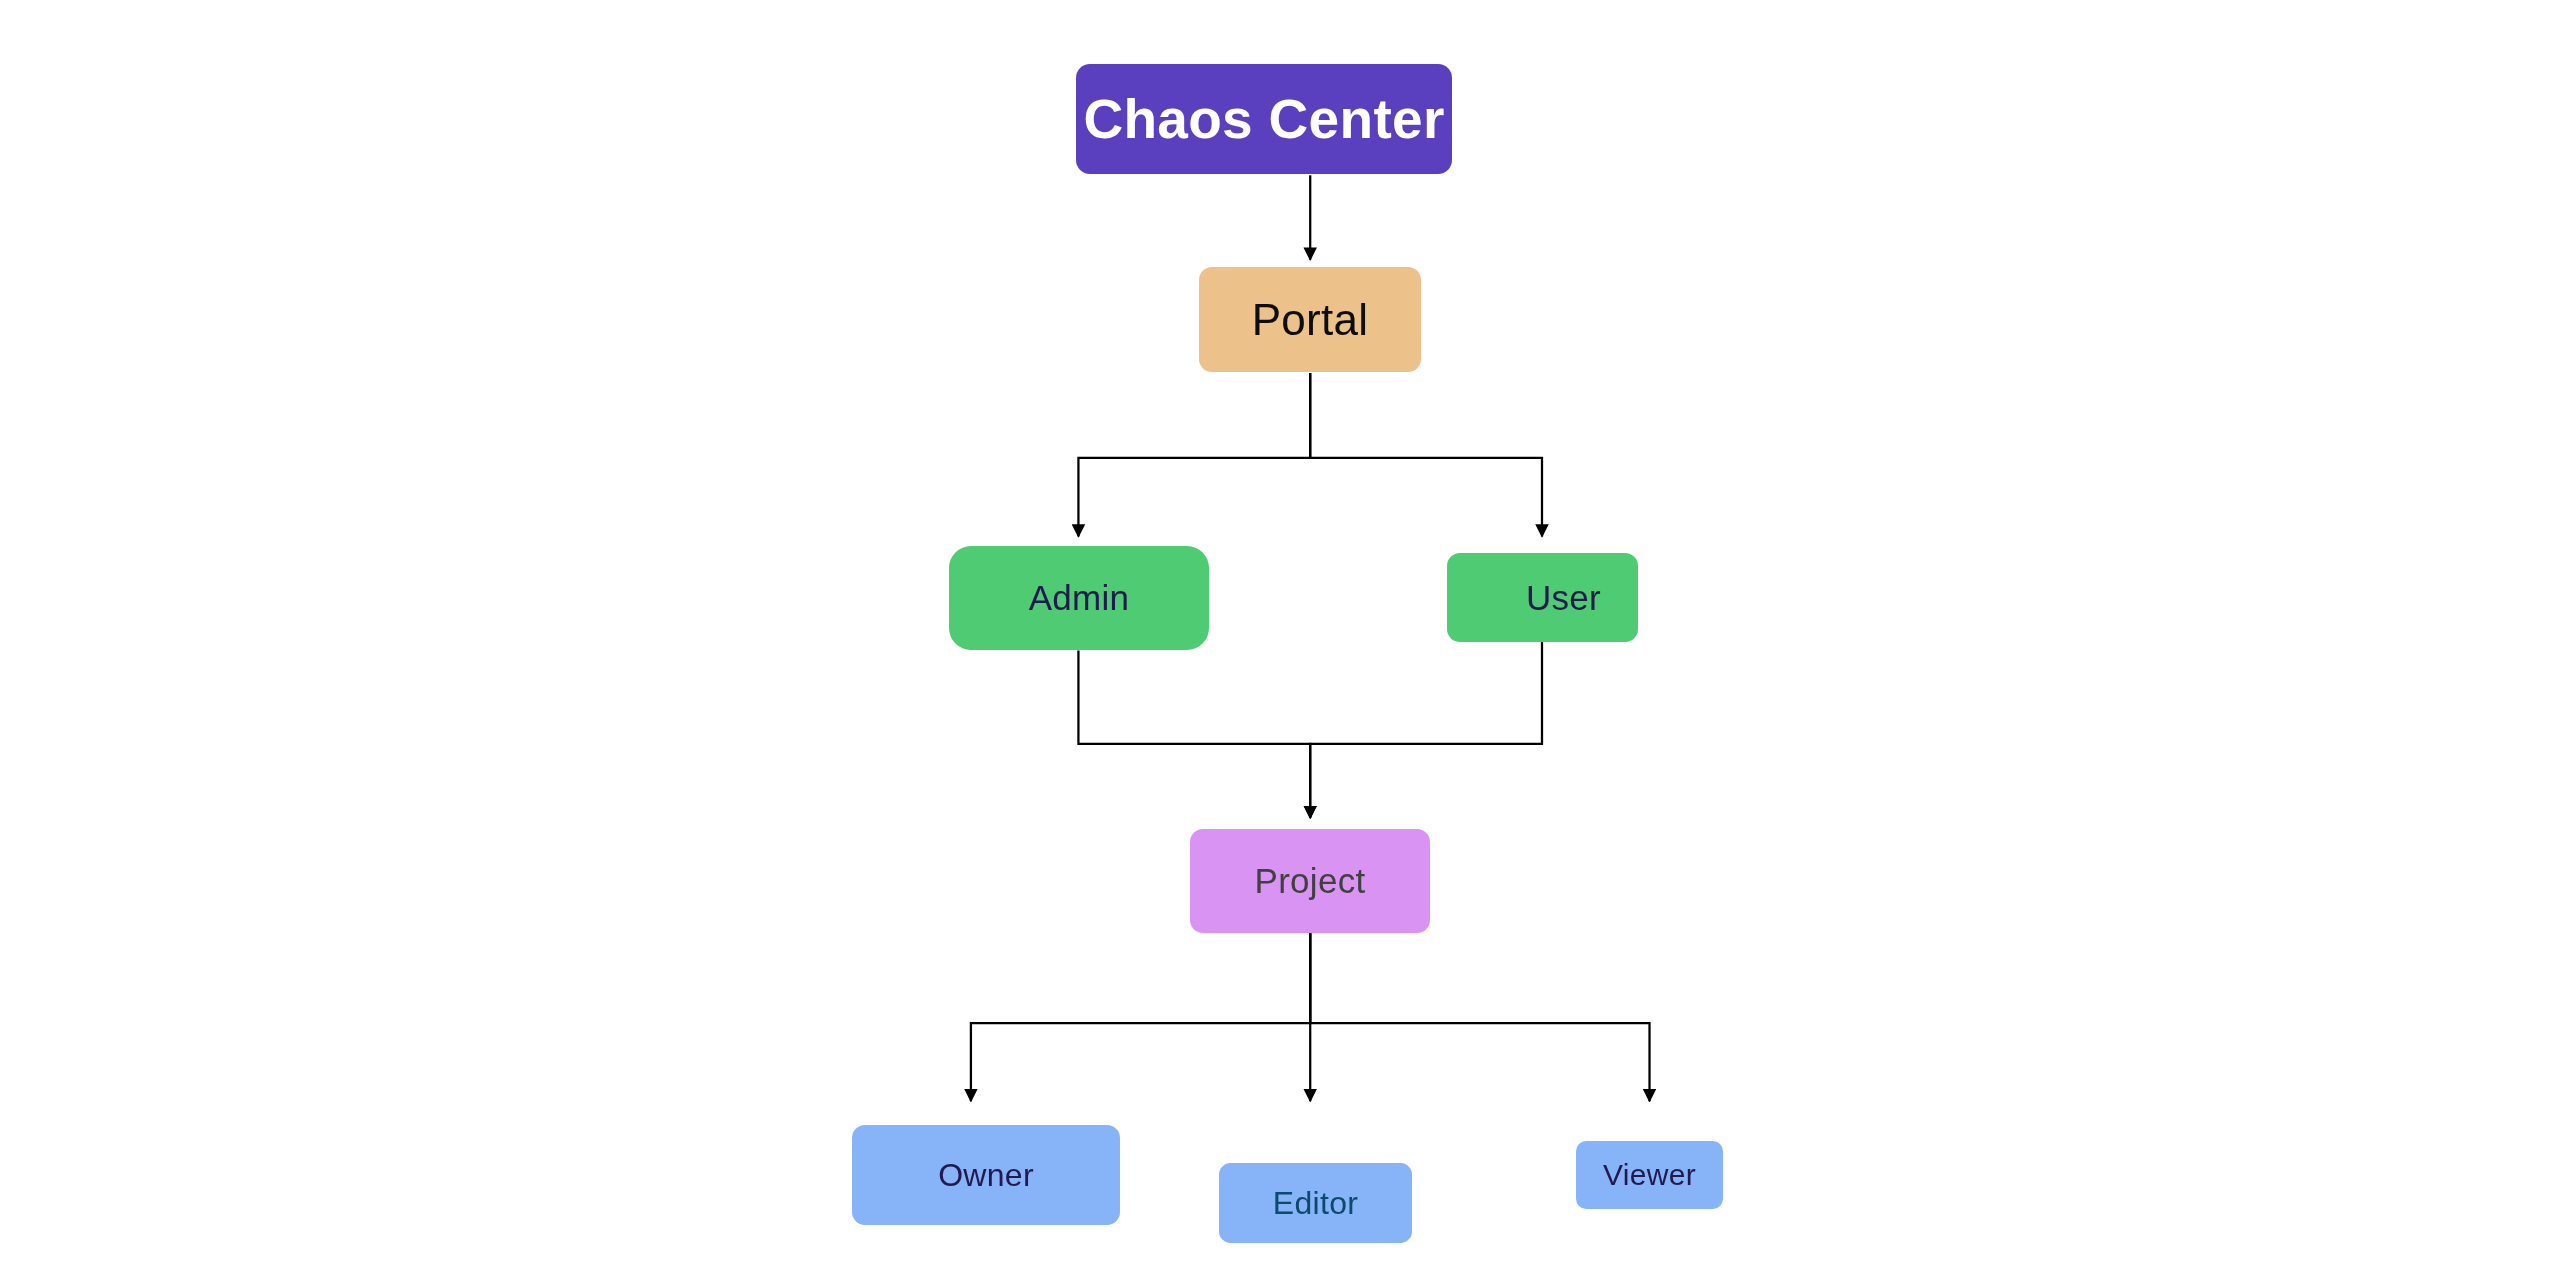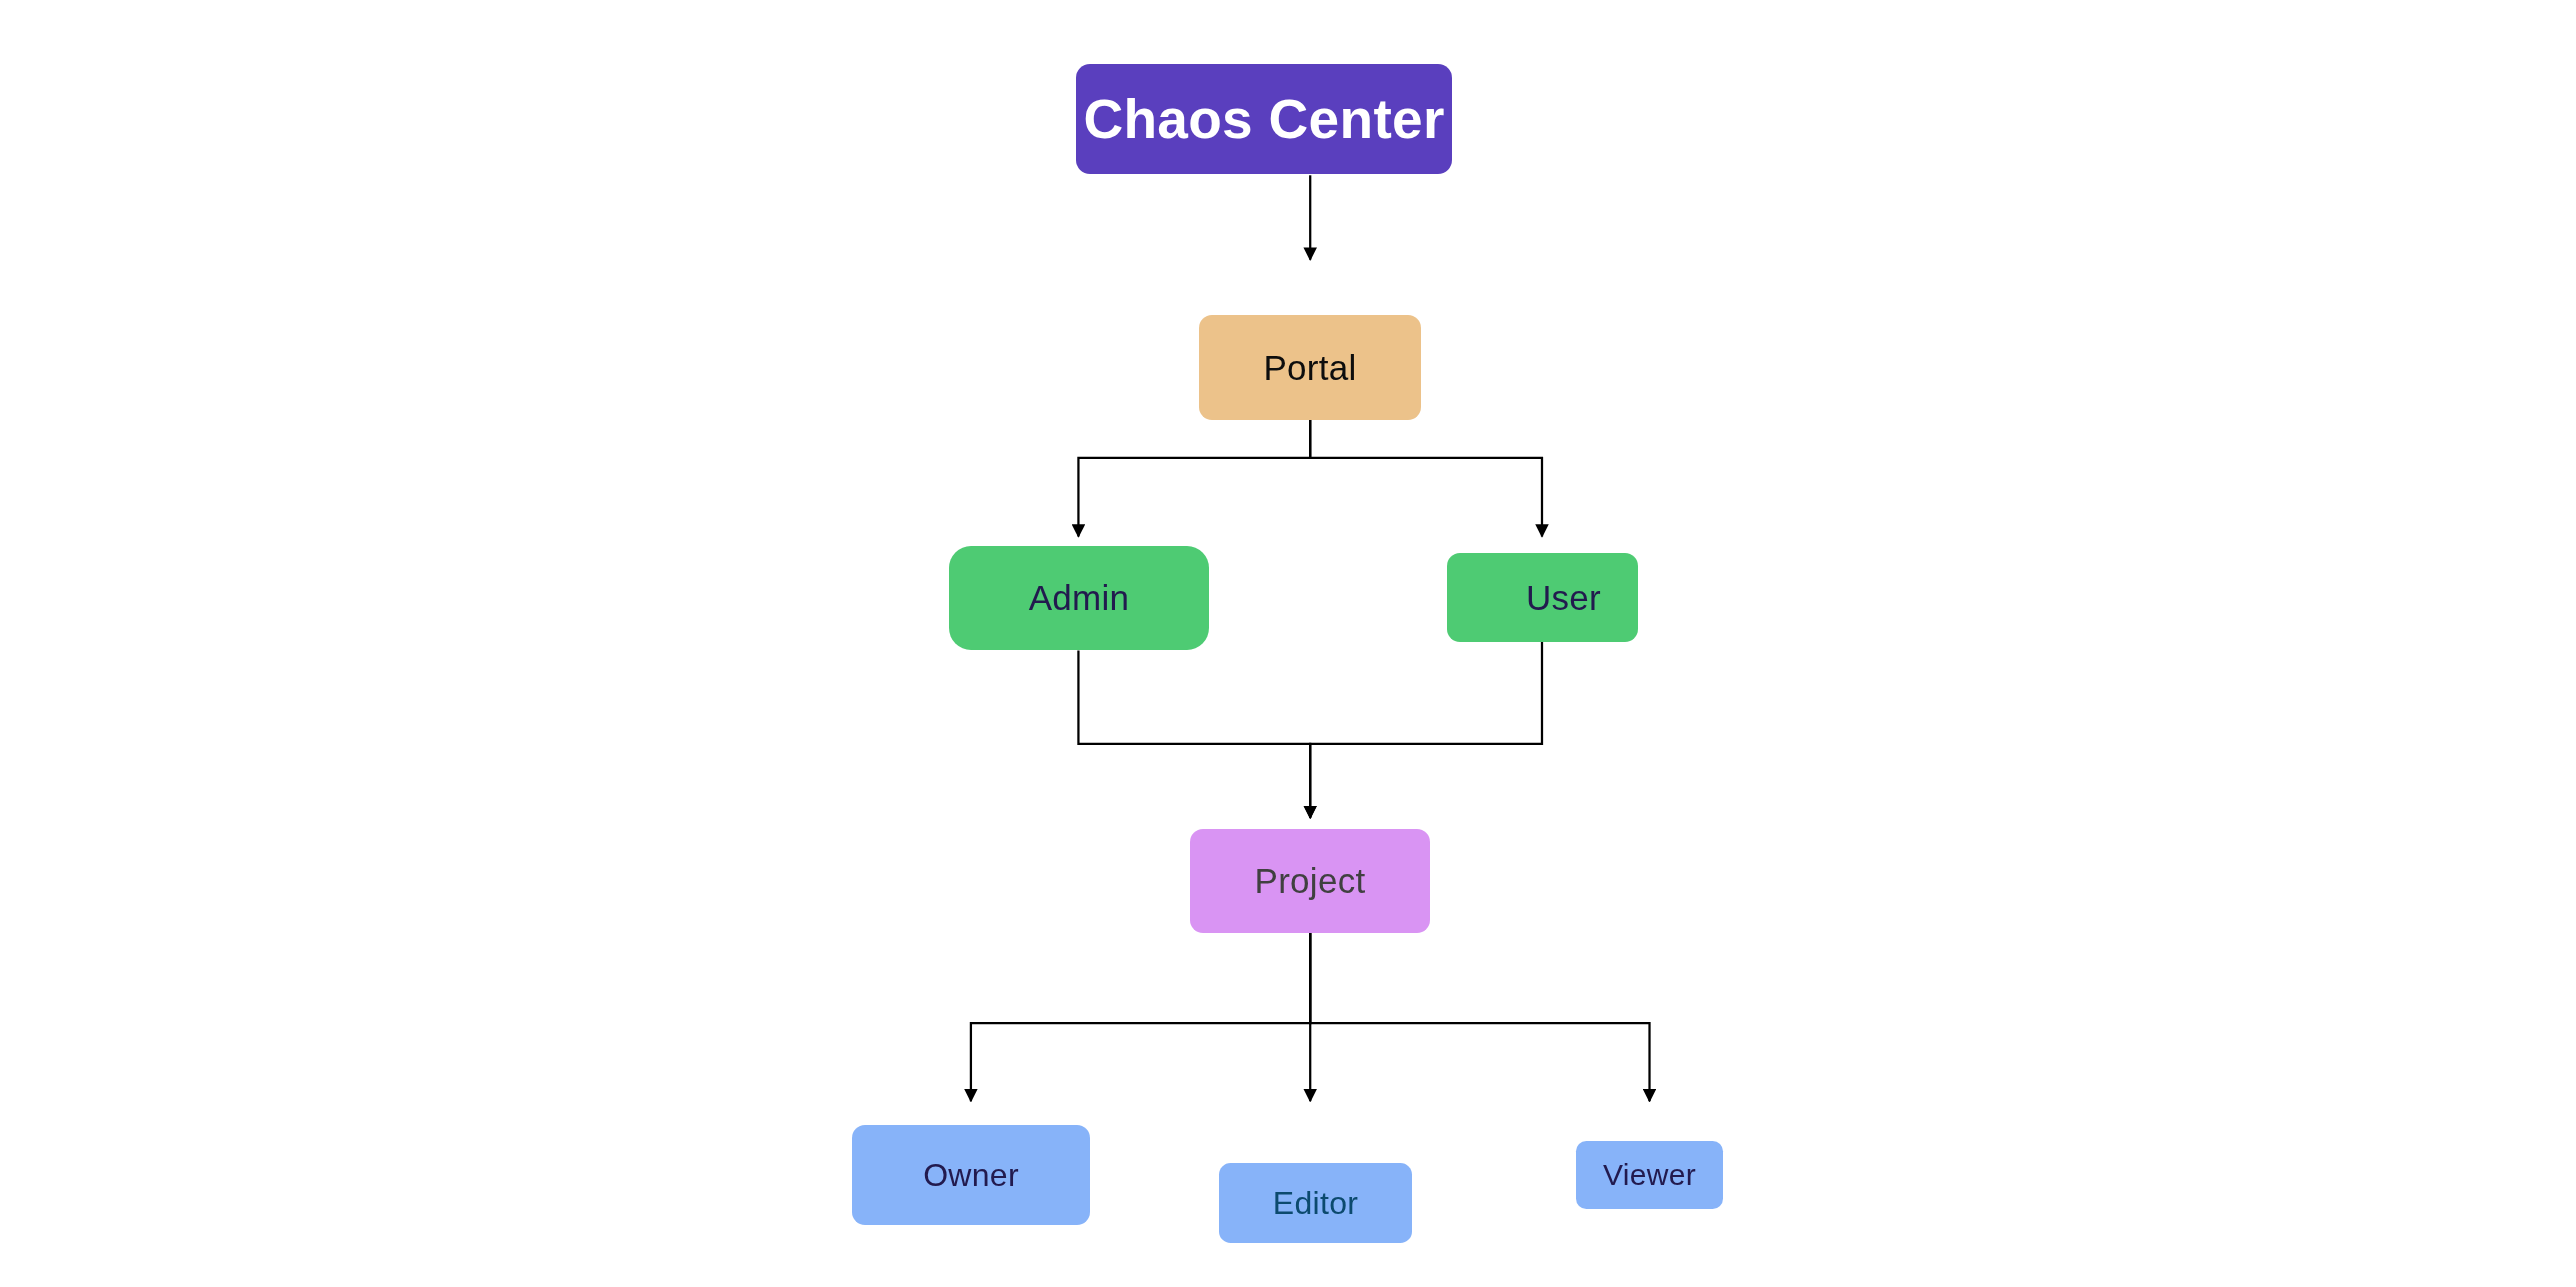--- a/index.html
+++ b/index.html
@@ -35,25 +35,25 @@
     display: flex;
     align-items: center;
     justify-content: center;
     box-sizing: border-box;
     white-space: nowrap;
     font-weight: 400;
     letter-spacing: 0.3px;
   }
   
   .n-cc      { left: 1076px; top: 64px;  width: 376px; height: 110px; border-radius: 14px; font-size: 55px; font-weight: 700; }
-  .n-portal  { left: 1199px; top: 267px;  width: 222px; height: 105px; border-radius: 13px; font-size: 35px; margin-top: 48px; }
+  .n-portal  { left: 1199px; top: 267px;  width: 222px; height: 105px; border-radius: 13px; font-size: 44px; }
   .n-admin   { left: 949px; top: 546px;  width: 260px; height: 104px; border-radius: 22px; font-size: 35px; }
   .n-user    { left: 1447px; top: 553px;  width: 191px; height: 89px; border-radius: 13px; font-size: 35px; }
   .n-project { left: 1190px; top: 829px; width: 240px; height: 104px; border-radius: 13px; font-size: 35px; }
-  .n-owner   { left: 852px; top: 1125px; width: 238px; height: 100px; border-radius: 13px; font-size: 32px; }
+  .n-owner   { left: 852px; top: 1125px; width: 268px; height: 100px; border-radius: 13px; font-size: 32px; }
   .n-editor  { left: 1219px; top: 1135px; width: 193px; height: 80px; border-radius: 11.6px; font-size: 32px; }
   .n-viewer  { left: 1576px; top: 1141px; width: 147px; height: 68px; border-radius: 10.3px; font-size: 30px; }
 </style>
 </head>
 <body>
 
 <div id="canvas">
 
   <svg id="edge-layer" viewBox="0 0 4001 2000" xmlns="http://www.w3.org/2000/svg">
     <defs>

